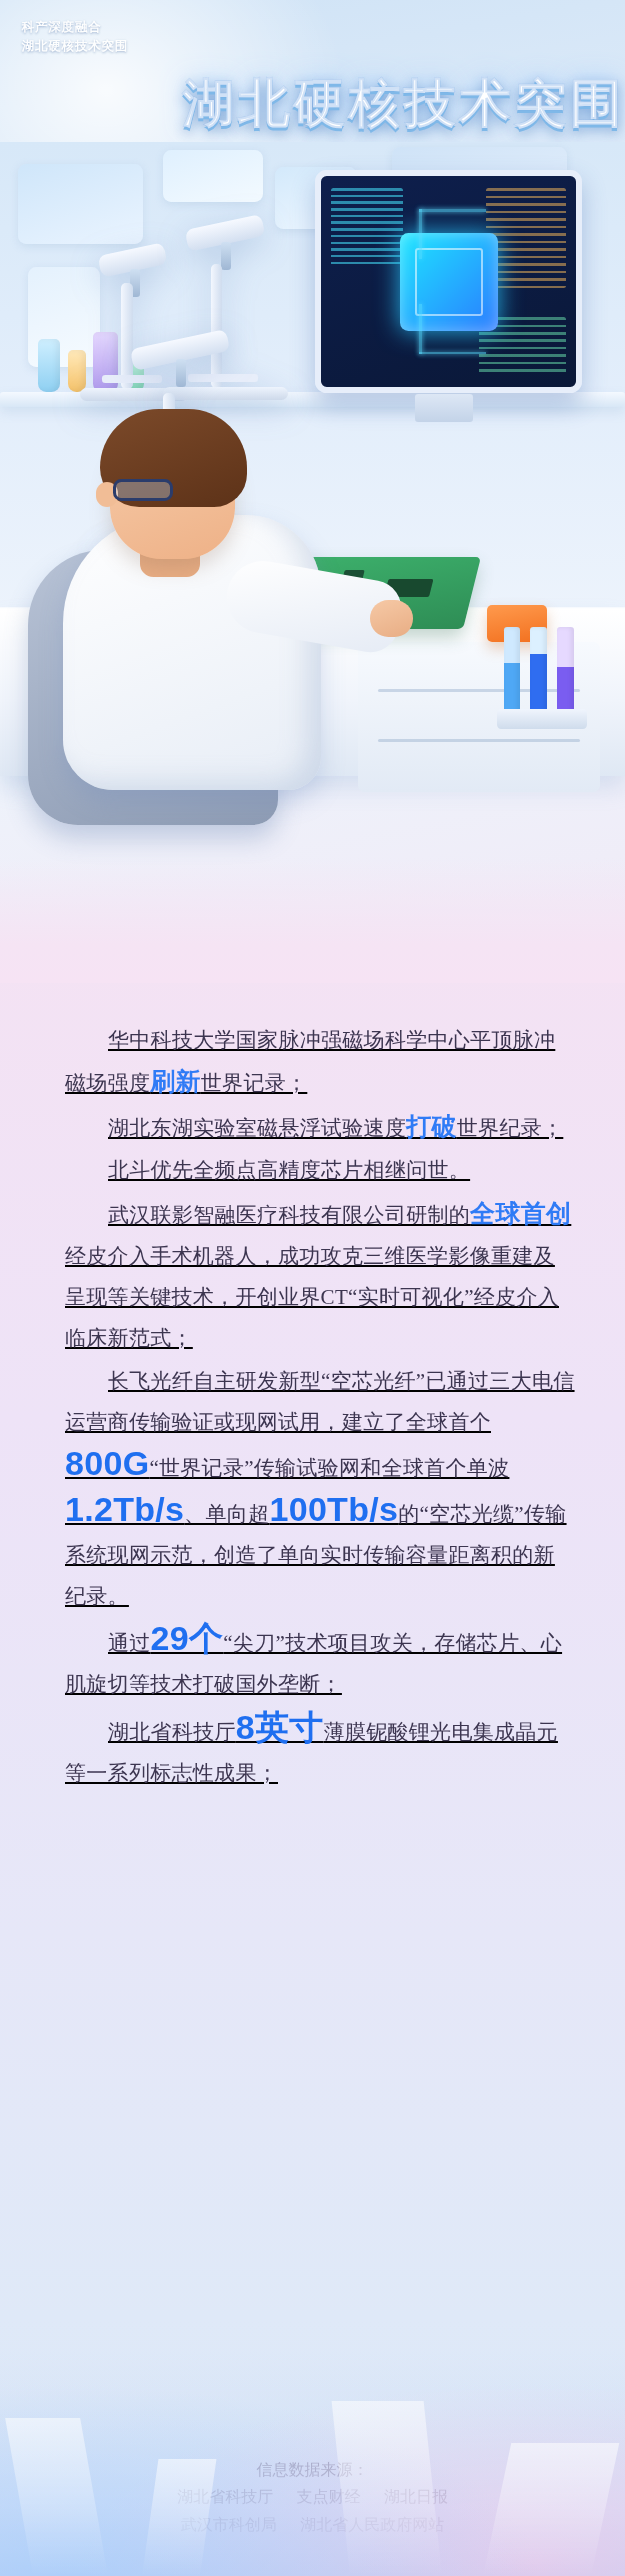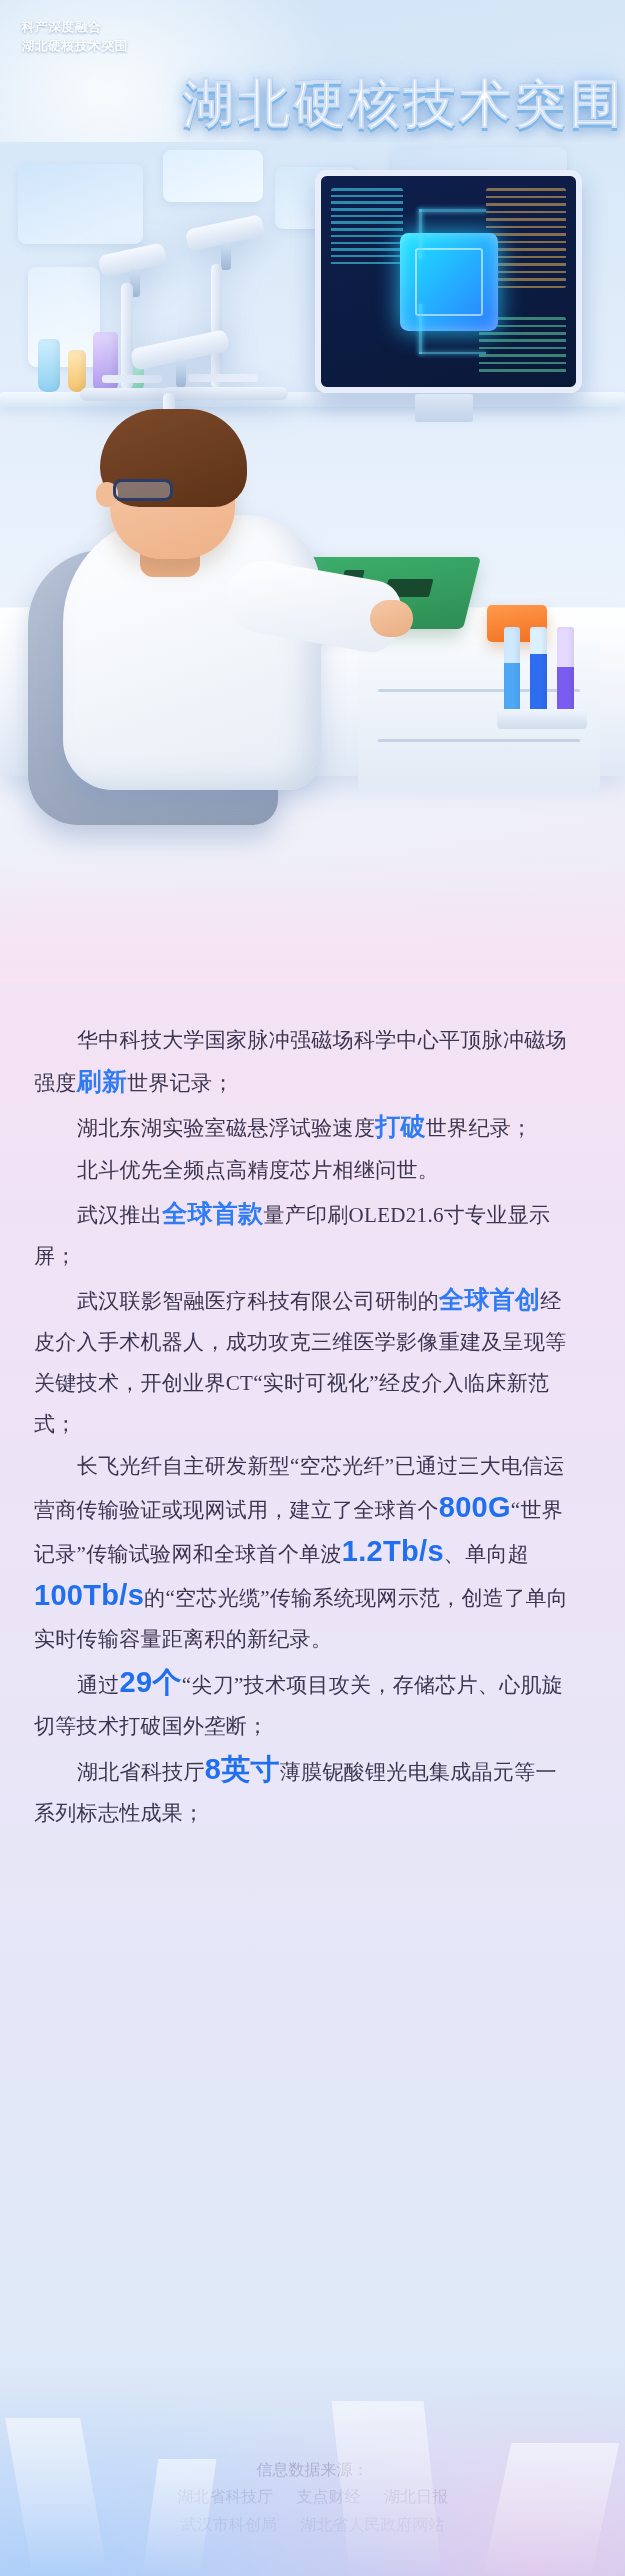--- a/index.html
+++ b/index.html
@@ -234,39 +234,40 @@
   .neck { position:absolute; left:107px; top:148px; width:60px; height:37px; background:#e9ad83; border-radius:13.3px; }
 
   .hero-fade {
     position:absolute; left:0; bottom:0; width:625px; height:125px;
     background:linear-gradient(180deg, rgba(245,233,247,0) 0%, #f5e4f4 70%, #f6e3f4 100%);
   }
 
   
   .content {
     position:absolute; left:0; top:983px; width:625px; height:1593px;
-    padding:37px 50px 0 34px;
+    padding:37px 50px 0 65px;
+    text-decoration:underline;
   }
   .para {
     font-size:21px;
     line-height:41px;
     color:#3c3550;
     text-indent:43px;
     margin-bottom:1.7px;
     letter-spacing:0.3px;
     font-family:"Liberation Serif", serif;
   }
   .hl {
     color:#2f7bf6;
     font-weight:bold;
     font-size:25px;
     font-family:"Liberation Sans", sans-serif;
   }
   .hl-big {
-    color:#1f6ff0; font-weight:bold; font-size:29px;
+    color:#1f6ff0; font-weight:bold; font-size:34px;
     font-family:"Liberation Sans", sans-serif;
   }
 
   
   .source {
     position:absolute; left:0; bottom:38px; width:625px;
     text-align:center;
     color:#6f6a83;
     font-size:16px;
     line-height:27.5px;
@@ -386,21 +387,20 @@
     </div>
 
     <div class="hero-fade"></div>
   </div>
 
   <div class="content">
     <div id="paragraphs">
         <div class="para"><span>华中科技大学国家脉冲强磁场科学中心平顶脉冲磁场强度</span><span class="hl">刷新</span><span>世界记录；</span></div>
         <div class="para"><span>湖北东湖实验室磁悬浮试验速度</span><span class="hl">打破</span><span>世界纪录；</span></div>
         <div class="para"><span>北斗优先全频点高精度芯片相继问世。</span></div>
-        <div class="para"><span>武汉推出</span><span class="hl">全球首款</span><span>量产印刷OLED21.6寸专业显示屏；</span></div>
         <div class="para"><span>武汉联影智融医疗科技有限公司研制的</span><span class="hl">全球首创</span><span>经皮介入手术机器人，成功攻克三维医学影像重建及呈现等关键技术，开创业界CT“实时可视化”经皮介入临床新范式；</span></div>
         <div class="para"><span>长飞光纤自主研发新型“空芯光纤”已通过三大电信运营商传输验证或现网试用，建立了全球首个</span><span class="hl-big">800G</span><span>“世界记录”传输试验网和全球首个单波</span><span class="hl-big">1.2Tb/s</span><span>、单向超</span><span class="hl-big">100Tb/s</span><span>的“空芯光缆”传输系统现网示范，创造了单向实时传输容量距离积的新纪录。</span></div>
         <div class="para"><span>通过</span><span class="hl-big">29个</span><span>“尖刀”技术项目攻关，存储芯片、心肌旋切等技术打破国外垄断；</span></div>
         <div class="para"><span>湖北省科技厅</span><span class="hl-big">8英寸</span><span>薄膜铌酸锂光电集成晶元等一系列标志性成果；</span></div>
       </div>
 
     <div class="source">
       <div class="s-title">信息数据来源：</div>
       <div class="s-line" id="source-line1"><span>湖北省科技厅</span><span>支点财经</span><span>湖北日报</span></div>
       <div class="s-line" id="source-line2"><span>武汉市科创局</span><span>湖北省人民政府网站</span></div>

